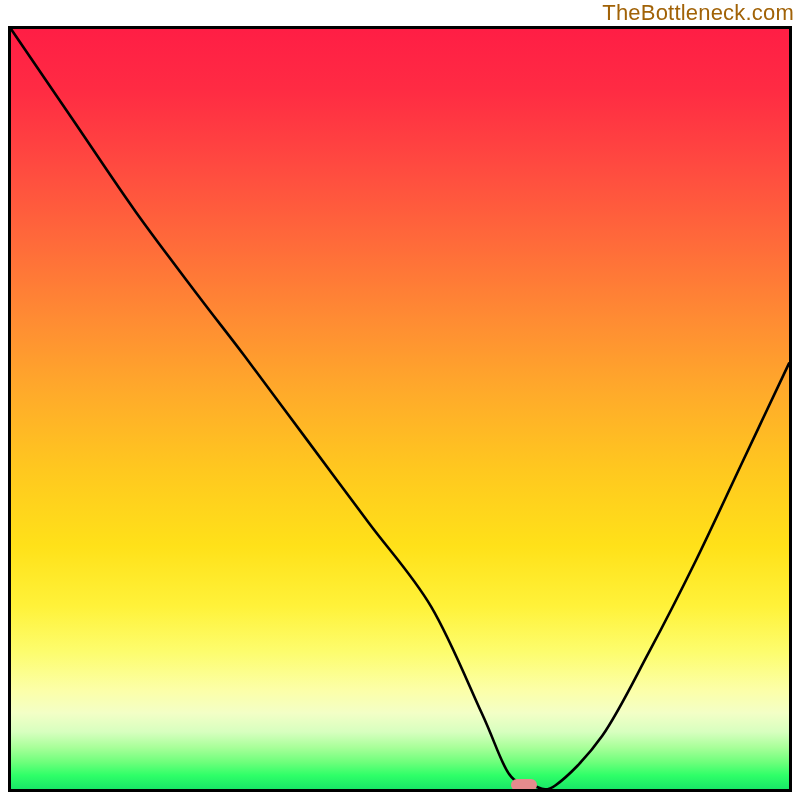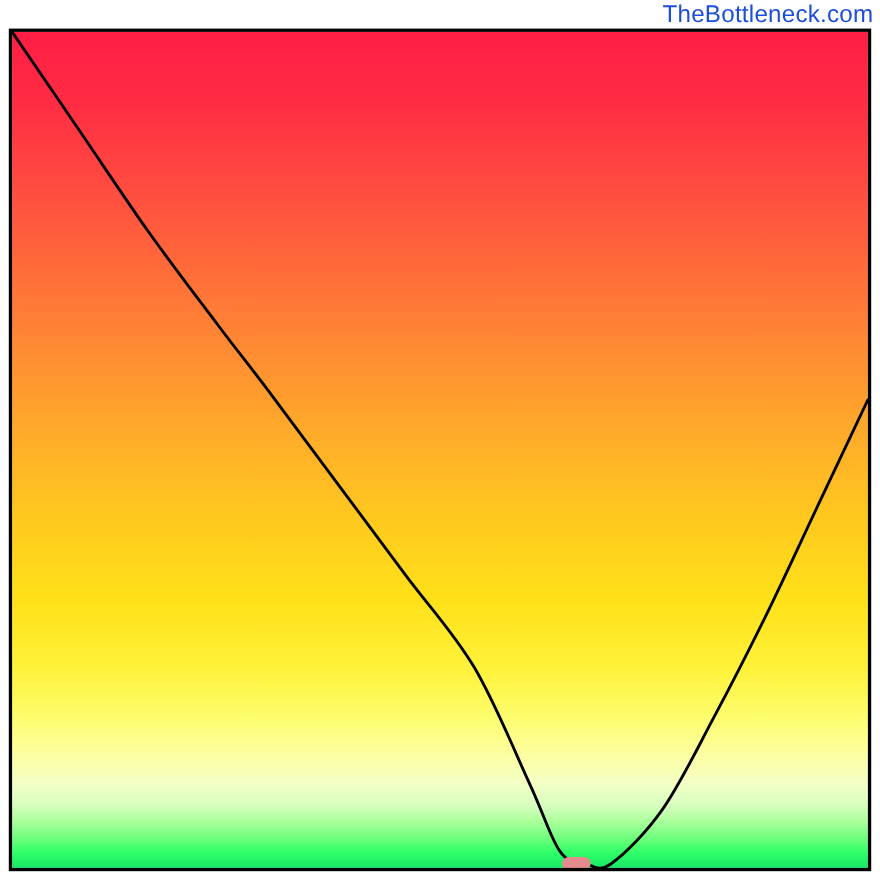--- a/index.html
+++ b/index.html
@@ -13,21 +13,21 @@
   }
   .stage {
     position: relative;
     width: 800px;
     height: 800px;
   }
   .watermark {
     position: absolute;
     top: 0;
     right: 6px;
-    color: #1d4ed8;
+    color: #a16207;
     font-size: 22px;
     letter-spacing: 0.2px;
     font-weight: 400;
   }
   .plot-outer {
     position: absolute;
     top: 26px;
     left: 8px;
     width: 784px;
     height: 766px;

